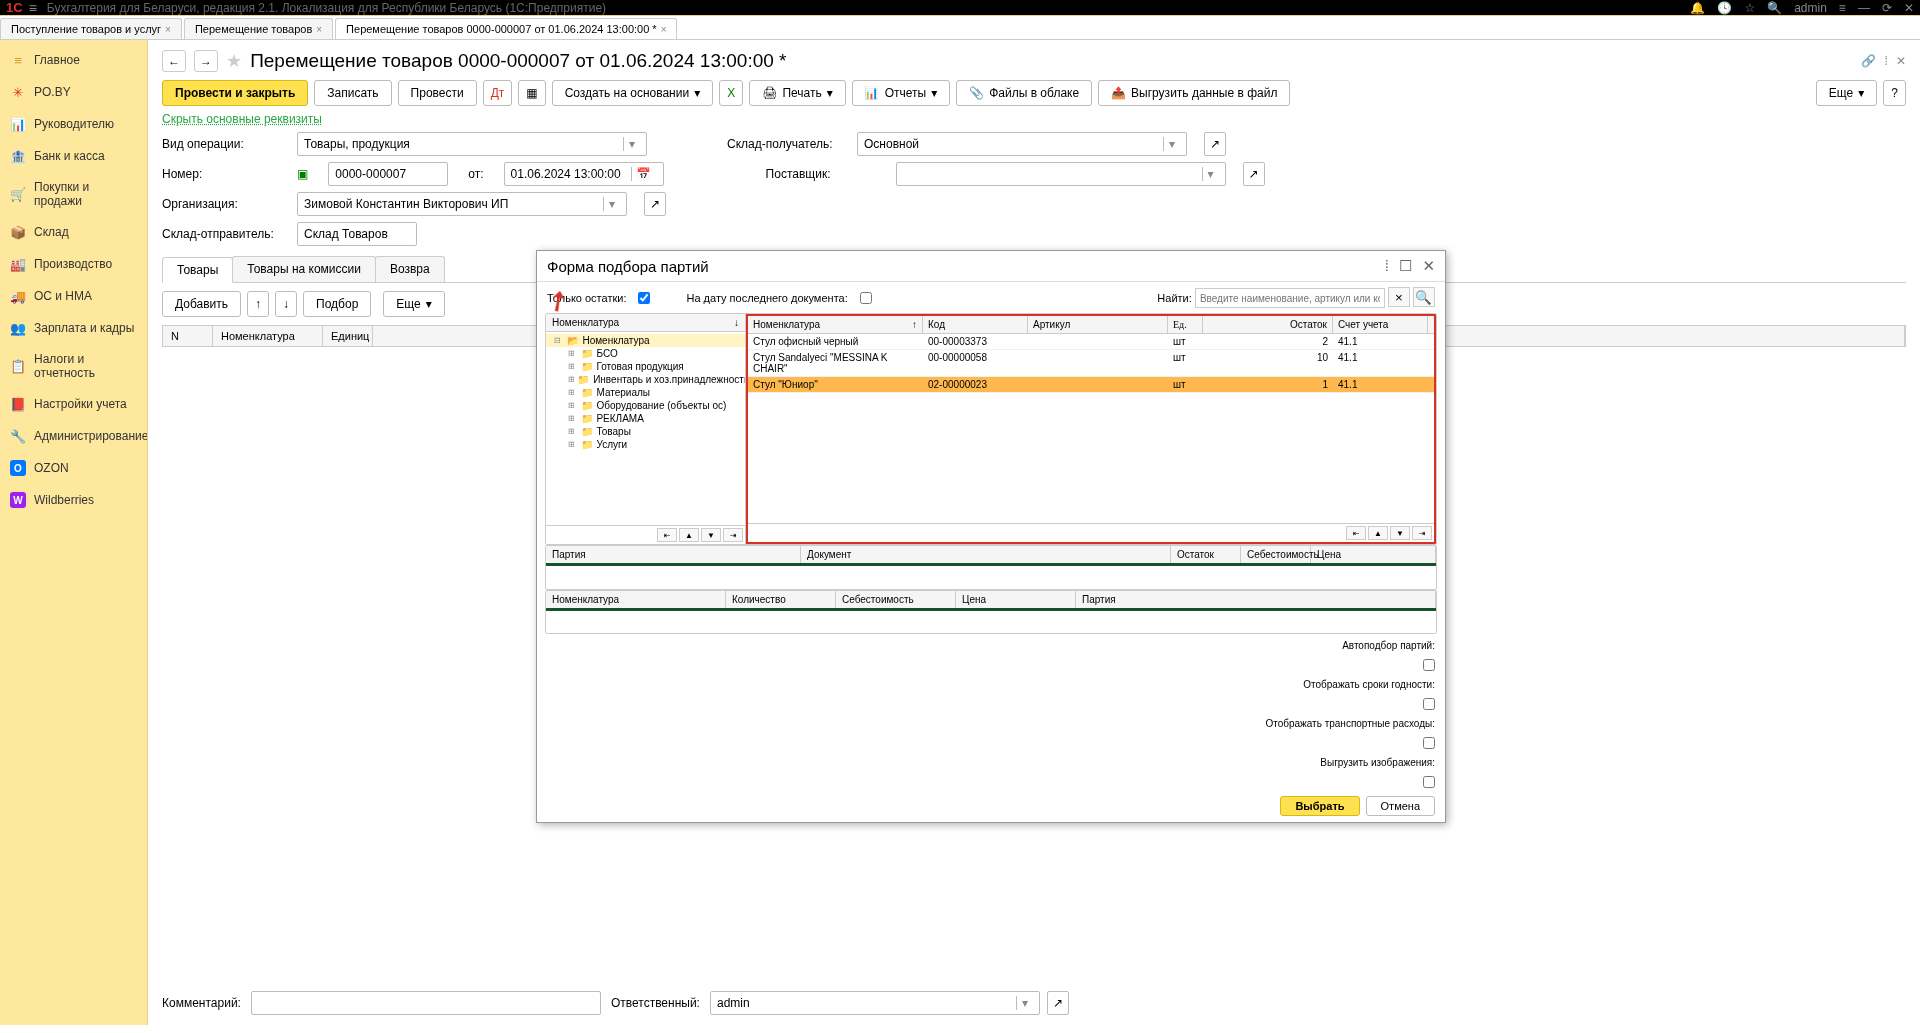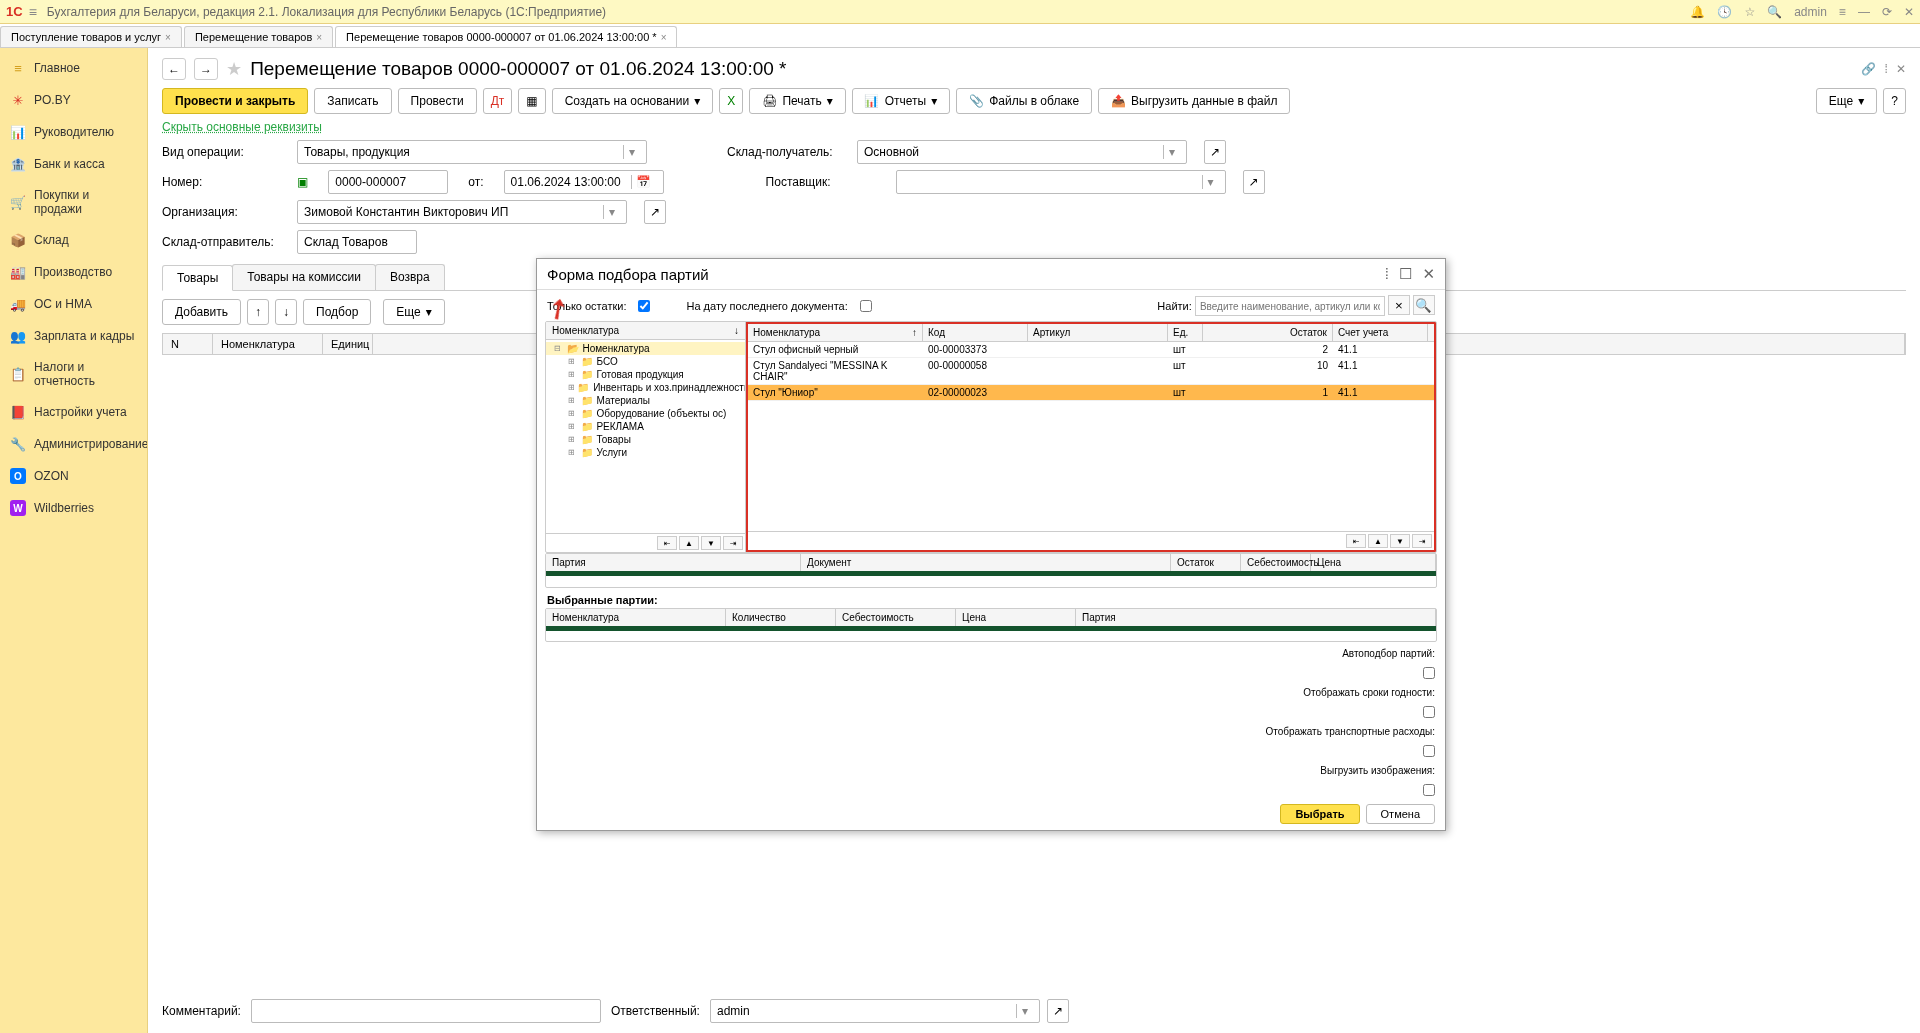--- a/index.html
+++ b/index.html
@@ -1,19 +1,19 @@
 <!DOCTYPE html>
 <html><head>
 <meta charset="utf-8">
 <style>
 * { margin:0; padding:0; box-sizing:border-box; font-family:Arial,sans-serif; }
 body { background:#fff; font-size:12px; overflow:hidden; width:1920px; height:1033px; }
 
 
-.topbar { height:24px; background:#fef9c3; display:flex; align-items:center; padding:0 6px; border-bottom:1px solid #e8d080; }
+.topbar { height:16px; background:#000000; display:flex; align-items:center; padding:0 6px; border-bottom:1px solid #e8d080; }
 .topbar .logo { color:#d93025; font-weight:bold; font-size:13px; margin-right:6px; }
 .topbar .hamburger { margin-right:10px; cursor:pointer; color:#888; font-size:14px; }
 .topbar .title { color:#666; font-size:12px; flex:1; }
 .topbar .icons { display:flex; gap:12px; color:#888; }
 .topbar .icons span { cursor:pointer; }
 
 
 .tabs { height:24px; background:#fff; border-bottom:1px solid #ccc; display:flex; align-items:flex-end; }
 .tab { padding:4px 10px; border:1px solid #ccc; border-bottom:none; background:#f5f5f5; margin-right:2px; font-size:11px; display:flex; align-items:center; gap:4px; border-radius:3px 3px 0 0; }
 .tab.active { background:#fff; }
@@ -78,30 +78,30 @@
 .tree-item.l1 { padding-left:8px; } .tree-item.l2 { padding-left:22px; }
 .tree-item .expand { width:10px; color:#888; font-size:8px; }
 .tree-item .folder { color:#e8a33d; }
 .tree-item.selected { background:#fff4c2; }
 .tree-nav { display:flex; justify-content:flex-end; padding:2px; gap:2px; border-top:1px solid #ccc; }
 .tree-nav button { border:1px solid #ccc; background:#f8f8f8; width:20px; height:14px; font-size:8px; }
 
 .items-pane { flex:1; display:flex; flex-direction:column; border:2px solid #d93025; }
 .items-header { display:flex; background:#f5f5f5; border-bottom:1px solid #ccc; font-size:10px; }
 .items-header .ih { padding:3px 5px; border-right:1px solid #ccc; }
-.ih1{width:175px;} .ih2{width:105px;} .ih3{width:140px;} .ih4{width:35px;} .ih5{width:130px; text-align:right;} .ih6{width:95px;}
+.ih1{width:175px;} .ih2{width:105px;} .ih3{width:140px;} .ih4{width:35px;font-family:Liberation Serif, serif;} .ih5{width:130px; text-align:right;} .ih6{width:95px;}
 .items-body { flex:1; overflow-y:auto; }
 .item-row { display:flex; font-size:10px; border-bottom:1px solid #f0f0f0; }
 .item-row.selected { background:#ffb84d; }
 .item-row .ic { padding:2px 5px; }
 .ic1{width:175px;} .ic2{width:105px;} .ic3{width:140px;} .ic4{width:35px;} .ic5{width:130px; text-align:right;} .ic6{width:95px;}
 
 .section-label { font-size:11px; font-weight:bold; padding:6px 10px 2px; }
 .small-grid { border:1px solid #ccc; margin:0 8px; height:90px; border-radius:2px; }
-.sg-header { display:flex; background:#f5f5f5; border-bottom:5px solid #14532d; font-size:10px; }
+.sg-header { display:flex; background:#f5f5f5; border-bottom:3px solid #14532d; font-size:10px; }
 .sg-header span { padding:3px 6px; border-right:1px solid #ccc; }
 
 .modal-footer { display:flex; align-items:flex-end; gap:8px; padding:6px 10px; font-size:10px; margin-top:auto;flex-direction:column; }
 .modal-footer .mfright { margin-left:auto; display:flex; gap:6px; }
 .btn-y { background:#ffe14d; border:1px solid #d4b820; font-weight:bold; padding:3px 14px; border-radius:3px; cursor:pointer; font-size:11px; }
 .btn-c { background:#fff; border:1px solid #bbb; padding:3px 14px; border-radius:3px; cursor:pointer; font-size:11px; }
 
 .bottom-form { position:absolute; bottom:10px; left:14px; right:14px; display:flex; align-items:center; gap:10px; }
 .red-arrow { position:absolute; left:398px; top:244px; color:#d93025; font-size:28px; transform:rotate(-35deg); pointer-events:none; z-index:10; }
 
@@ -461,21 +461,20 @@
       <div class="small-grid">
         <div class="sg-header">
           <span style="width:255px">Партия</span>
           <span style="width:370px">Документ</span>
           <span style="width:70px">Остаток</span>
           <span style="width:70px">Себестоимость</span>
           <span style="flex:1">Цена</span>
         </div>
       </div>
 
-      <div class="section-label">Выбранные партии:</div>
       <div class="small-grid">
         <div class="sg-header">
           <span style="width:180px">Номенклатура</span>
           <span style="width:110px">Количество</span>
           <span style="width:120px">Себестоимость</span>
           <span style="width:120px">Цена</span>
           <span style="flex:1">Партия</span>
         </div>
       </div>
 

